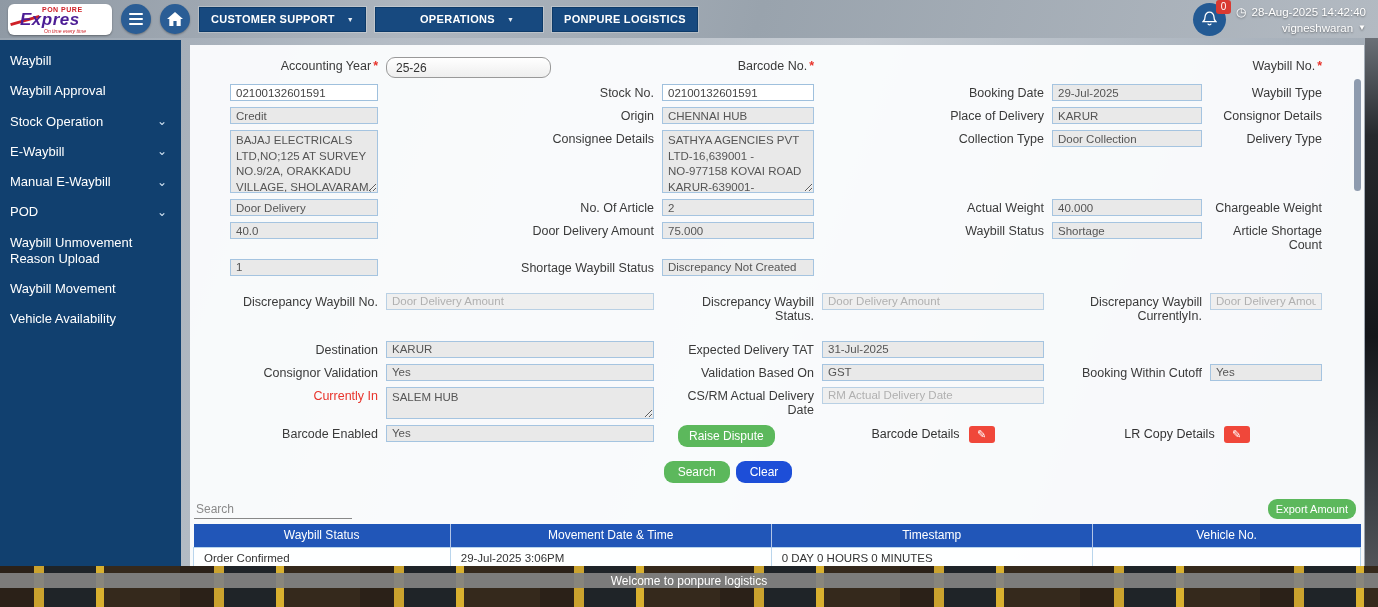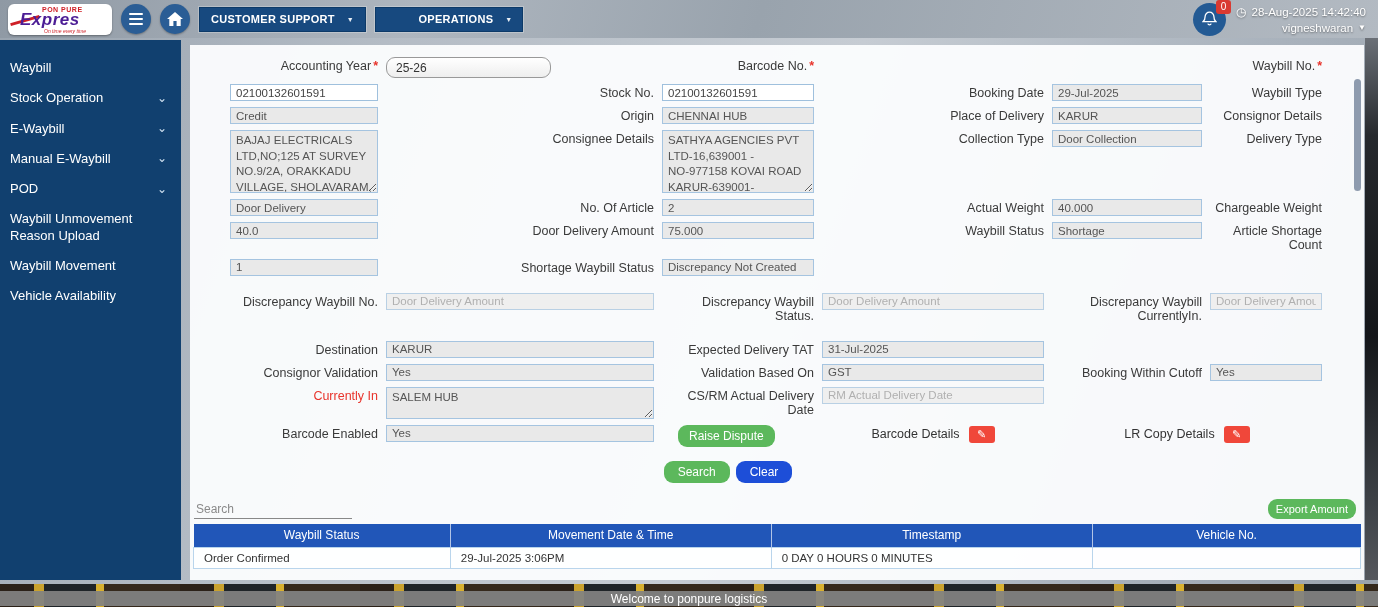--- a/index.html
+++ b/index.html
@@ -18,36 +18,36 @@
   .logo-swoosh { position:absolute; left:2px; top:15px; width:30px; height:3px; background:#cf2027; transform:rotate(-16deg); }
   .logo-tag { position:absolute; left:36px; bottom:1px; font-size:5px; color:#cf2027; font-style:italic; }
   .circle-btn { width:30px; height:30px; border-radius:50%; background:#2a5d95; flex:none;
     display:flex; align-items:center; justify-content:center; box-shadow:0 1px 2px rgba(0,0,0,.3); cursor:pointer; }
   .burger { display:flex; flex-direction:column; gap:3px; }
   .burger i { display:block; width:14px; height:2px; background:#fff; border-radius:1px; }
   .nav-btn { height:25px; border:1px solid #0d3a68; outline:1px solid rgba(255,255,255,.25);
     background:#17497f; color:#fff; font-family:"Liberation Sans",sans-serif;
     font-size:11px; font-weight:bold; letter-spacing:.3px; padding:0 11px;
     display:flex; align-items:center; gap:12px; cursor:pointer; }
-  .nav-btn.wide { width:148px; justify-content:center;padding-left:44px; }
+  .nav-btn.wide { width:168px; justify-content:flex-start;padding-left:44px; }
   .nav-btn .caret { font-size:7px; color:#e8eef5; }
   .top-right { margin-left:auto; display:flex; align-items:center; gap:10px; }
   .bell-wrap { position:relative; width:33px; height:33px; border-radius:50%; background:#235a94;
     display:flex; align-items:center; justify-content:center; cursor:pointer; }
   .badge { position:absolute; top:-3px; right:-5px; min-width:15px; height:14px; padding:0 4px;
     background:#d93a32; color:#fff; font-size:10px; line-height:14px; text-align:center; border-radius:3px; }
   .meta { display:flex; flex-direction:column; align-items:flex-end; gap:3px; color:#fff;
     text-shadow:0 1px 2px rgba(0,0,0,.45); }
   .meta-row { display:flex; align-items:center; gap:5px; font-size:11.5px; }
   .meta .clock { font-size:12px; }
   .meta .ucaret { font-size:8px; }
 
   
   .body-row { display:flex; height:542px; padding-top:2px; }
-  .sidebar { width:181px; background:#11406f; padding-top:13px; flex:none; }
+  .sidebar { width:181px; background:#11406f; padding-top:6px; flex:none; }
   .side-item { display:flex; justify-content:space-between; align-items:center;
     padding:7px 14px 7px 10px; color:#fff; font-size:13px; cursor:pointer; line-height:1.25; }
   .side-item .chev { color:#cfe0ef; font-size:12px; margin-left:6px; }
 
   .content { flex:1; margin:5px 14px 0 9px; position:relative;
     background:rgba(252,253,254,0.95); display:flex; flex-direction:column; }
   .title-bar { padding:5px 16px 4px; font-size:15px; font-weight:bold; color:#1d1d1d;
     background:#fdfdfe; border-bottom:2px solid #79aede; }
   .panel { flex:1; overflow:hidden; }
 
@@ -94,21 +94,21 @@
   .movement td { font-size:11.5px; color:#333; height:21px; padding:0 10px;
     border:1px solid #b9d5ec; background:rgba(255,255,255,0.84); }
   .movement col.c1{width:22%;} .movement col.c2{width:27.5%;} .movement col.c3{width:27.5%;} .movement col.c4{width:23%;}
 
   .vscroll { position:absolute; top:34px; right:3px; width:7px; height:112px;
     background:#7b8ba0; border-radius:4px; opacity:.85; cursor:pointer; }
   .right-photo { position:absolute; top:38px; bottom:27px; right:0; width:13px;
     background:linear-gradient(180deg,#6b7077,#26292d 18%,#141619 55%,#3c4045 85%,#55585d); }
 
   
-  .bottom-photo { position:absolute; left:0; right:0; bottom:0; height:23px;
+  .bottom-photo { position:absolute; left:0; right:0; bottom:0; height:41px;
     background:repeating-linear-gradient(90deg,#2b2118 0 34px,#caa22e 34px 44px,#1f2428 44px 96px,#d8b02f 96px 104px,#35291c 104px 180px); }
   .footer-bar { position:absolute; left:0; right:0; top:7px; height:15px;
     background:rgba(130,130,130,0.93); display:flex; align-items:center; justify-content:center;
     color:#fff; font-size:12px; }
 
   svg { display:block; }
 </style>
 </head>
 <body>
 
@@ -134,20 +134,23 @@
       </svg>
     </div>
     <button class="nav-btn">
       <span>CUSTOMER SUPPORT</span>
       <span class="caret">▼</span>
     </button>
     <button class="nav-btn wide">
       <span>OPERATIONS</span>
       <span class="caret">▼</span>
     </button>
+    <button class="nav-btn">
+      <span>PONPURE LOGISTICS</span>
+    </button>
     <div class="top-right">
       <div class="bell-wrap">
         <svg width="15" height="16" viewBox="0 0 15 16">
           <path d="M7.5 1.2 a4.4 4.4 0 0 1 4.4 4.4 c0 3.2 1.1 4.3 1.9 5 H1.2 c.8-.7 1.9-1.8 1.9-5 A4.4 4.4 0 0 1 7.5 1.2 Z" fill="none" stroke="#fff" stroke-width="1.3"></path>
           <path d="M5.8 12.6 a1.8 1.8 0 0 0 3.4 0" fill="none" stroke="#fff" stroke-width="1.3"></path>
         </svg>
         <span class="badge">0</span>
       </div>
       <div class="meta">
         <div class="meta-row">
@@ -160,20 +163,23 @@
         </div>
       </div>
     </div>
   </header>
 
   <div class="body-row">
 
     <aside class="sidebar">
       <div class="side-item">
         <span>Waybill</span>
+      </div>
+      <div class="side-item">
+        <span>Waybill Approval</span>
       </div>
       <div class="side-item">
         <span>Stock Operation</span>
         <span class="chev">⌄</span>
       </div>
       <div class="side-item">
         <span>E-Waybill</span>
         <span class="chev">⌄</span>
       </div>
       <div class="side-item">

